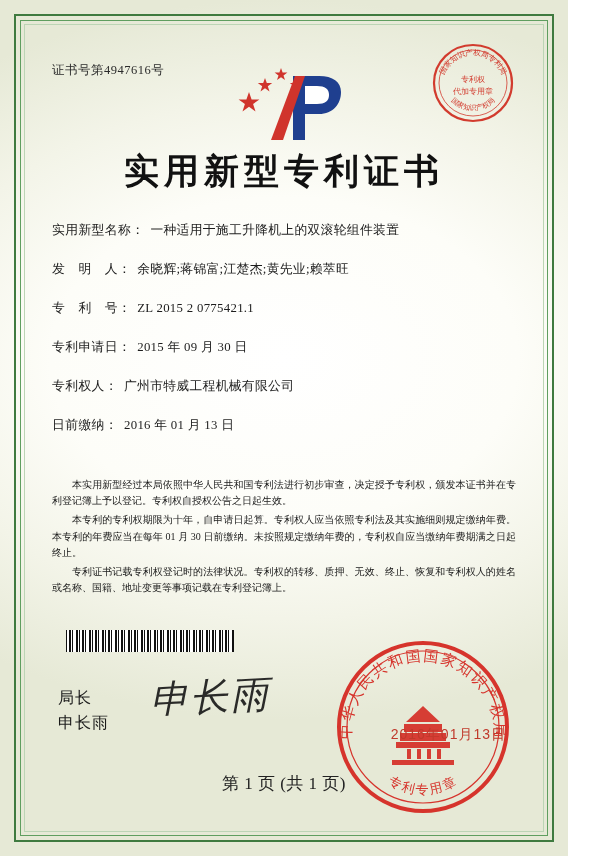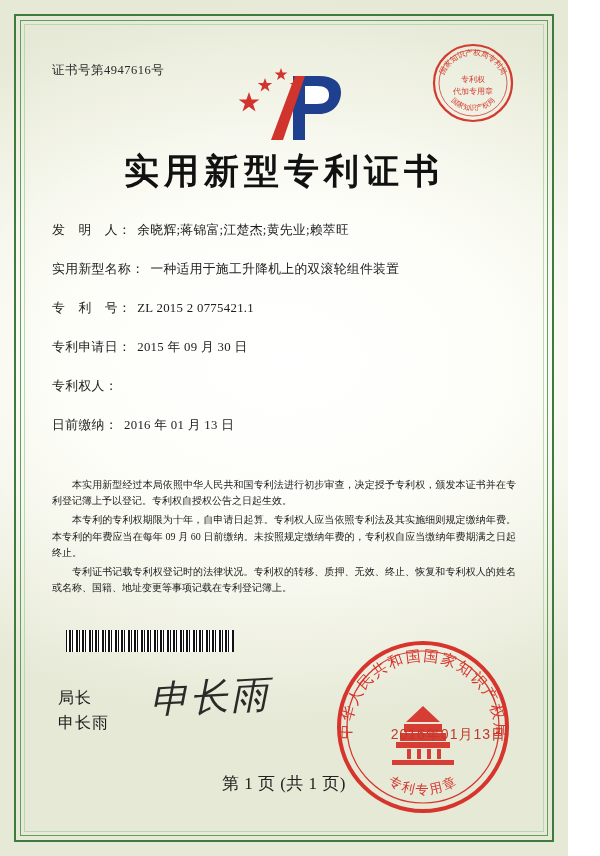--- a/index.html
+++ b/index.html
@@ -234,47 +234,48 @@
       <path d="M 84 24 L 84 88 L 96 88 L 96 62 L 110 62 C 124 62 132 52 132 40 C 132 30 124 24 110 24 Z" fill="#1f3f8f"></path>
       <path d="M 96 34 L 108 34 C 116 34 120 37 120 43 C 120 49 116 52 108 52 L 96 52 Z" fill="#ffffff"></path>
       <polygon points="62,88 86,24 96,24 74,88" fill="#d0342c"></polygon>
     </svg>
   </div>
 
   <div class="main-title">实用新型专利证书</div>
 
   <div class="fields">
     <div class="field-row">
+      <span class="field-label">实用新型名称：</span>
+      <span class="field-value">一种适用于施工升降机上的双滚轮组件装置</span>
+    </div>
+    <div class="field-row">
       <span class="field-label">发　明　人：</span>
       <span class="field-value">余晓辉;蒋锦富;江楚杰;黄先业;赖萃旺</span>
     </div>
     <div class="field-row">
-      <span class="field-label">实用新型名称：</span>
-      <span class="field-value">一种适用于施工升降机上的双滚轮组件装置</span>
-    </div>
-    <div class="field-row">
       <span class="field-label">专　利　号：</span>
       <span class="field-value">ZL 2015 2 0775421.1</span>
     </div>
     <div class="field-row">
       <span class="field-label">专利申请日：</span>
       <span class="field-value">2015 年 09 月 30 日</span>
     </div>
     <div class="field-row">
       <span class="field-label">专利权人：</span>
+      <span class="field-value">广州市特威工程机械有限公司</span>
     </div>
     <div class="field-row">
       <span class="field-label">日前缴纳：</span>
       <span class="field-value">2016 年 01 月 13 日</span>
     </div>
   </div>
 
   <div class="body-text">
     <p>本实用新型经过本局依照中华人民共和国专利法进行初步审查，决定授予专利权，颁发本证书并在专利登记簿上予以登记。专利权自授权公告之日起生效。</p>
-    <p>本专利的专利权期限为十年，自申请日起算。专利权人应当依照专利法及其实施细则规定缴纳年费。本专利的年费应当在每年 09 月 60 日前缴纳。未按照规定缴纳年费的，专利权自应当缴纳年费期满之日起终止。</p>
+    <p>本专利的专利权期限为十年，自申请日起算。专利权人应当依照专利法及其实施细则规定缴纳年费。本专利的年费应当在每年 01 月 30 日前缴纳。未按照规定缴纳年费的，专利权自应当缴纳年费期满之日起终止。</p>
     <p>专利证书记载专利权登记时的法律状况。专利权的转移、质押、无效、终止、恢复和专利权人的姓名或名称、国籍、地址变更等事项记载在专利登记簿上。</p>
   </div>
 
   <div class="barcode"></div>
 
   <div class="director">
     <div>局长</div>
     <div>申长雨</div>
   </div>
   <div class="signature">申长雨</div>

